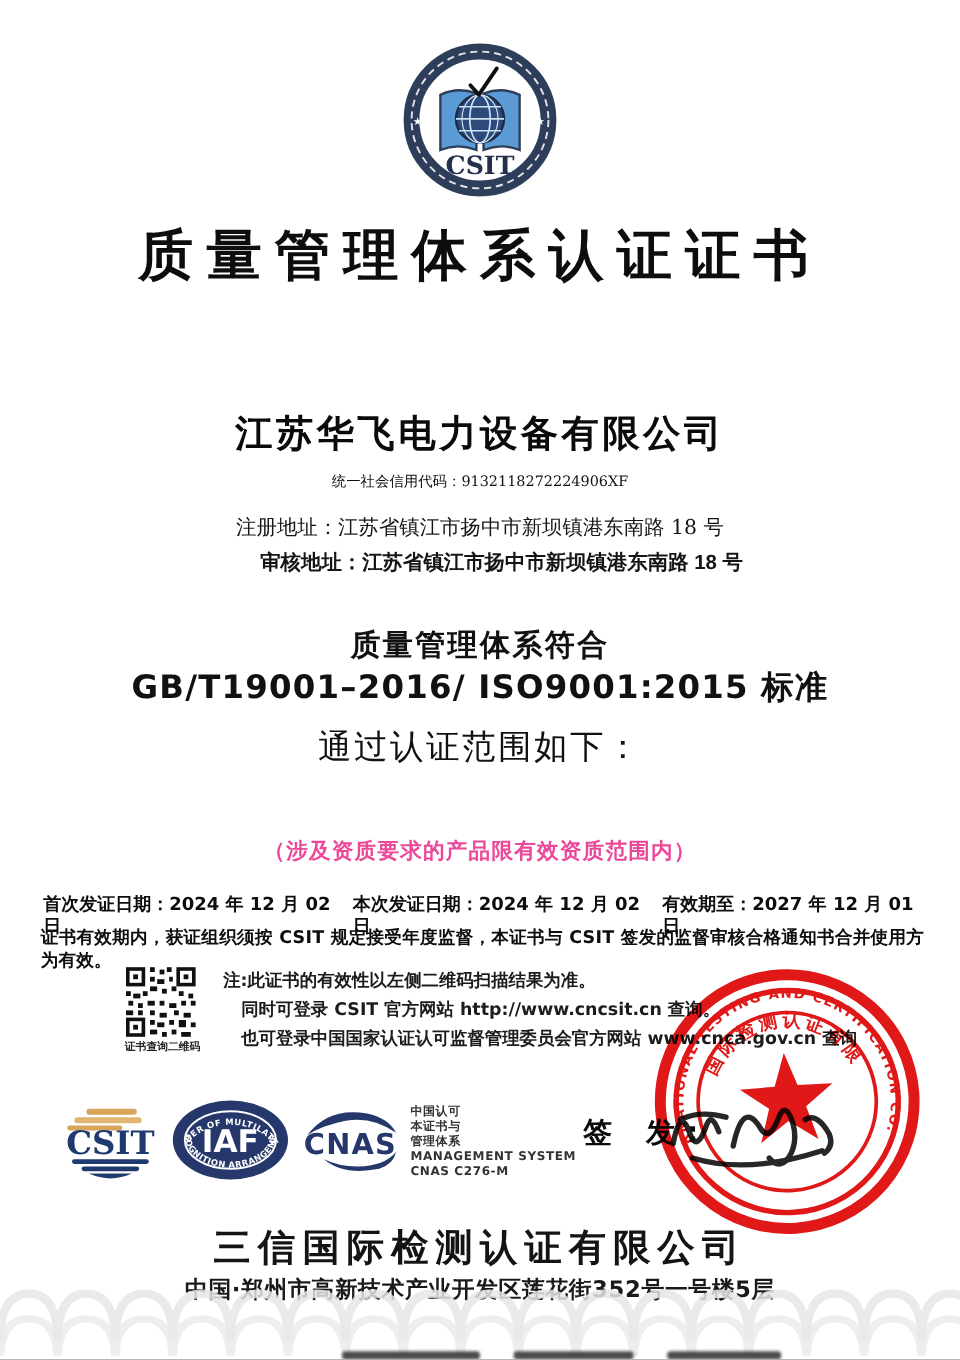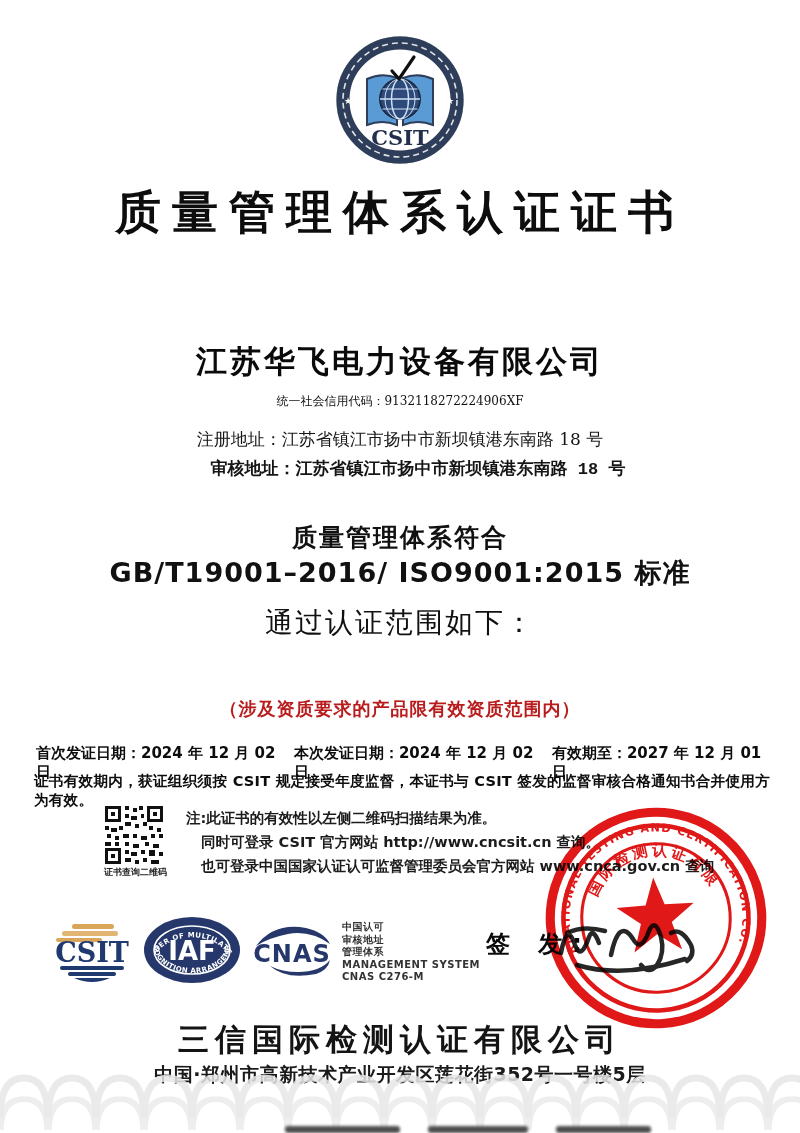--- a/index.html
+++ b/index.html
@@ -14,27 +14,27 @@
   
   #title{top:182px;font-family:"DejaVu Serif","Liberation Serif",serif;font-weight:bold;
          font-size:46px;letter-spacing:11px;color:#0d0d0d;}
 
   #certno{top:286px;font-size:24px;font-weight:bold;letter-spacing:1px;color:#0a0a0a;}
 
   #company{top:341px;font-family:"DejaVu Serif","Liberation Serif",serif;font-weight:bold;
            font-size:31px;letter-spacing:3px;color:#0a0a0a;}
   #credit{top:393px;font-family:"DejaVu Serif","Liberation Serif",serif;font-size:12px;color:#111;}
   #addr1{top:428px;font-family:"DejaVu Serif","Liberation Serif",serif;font-size:17px;font-weight:normal;color:#151515;}
-  #addr2{top:457px;font-family:Liberation Mono, monospace;font-size:17px;font-weight:bold;color:#151515;padding-left:36px;}
+  #addr2{top:457px;font-family:Liberation Sans, sans-serif;font-size:17px;font-weight:bold;color:#151515;padding-left:36px;}
 
   #std1{top:521px;font-size:25px;font-weight:bold;letter-spacing:2px;}
   #std2{top:555px;font-size:27px;font-weight:bold;letter-spacing:1px;}
   #scopehead{top:604px;font-family:"DejaVu Serif","Liberation Serif",serif;font-size:28px;letter-spacing:2px;}
   #scope1{top:671px;font-size:18px;font-weight:bold;letter-spacing:1px;color:#1a1a1a;}
-  #scope2{top:697px;font-size:18px;font-weight:bold;letter-spacing:1px;color:#b91c1c;}
+  #scope2{top:697px;font-size:18px;font-weight:bold;letter-spacing:1px;color:#ec4899;}
 
   #dates{top:744px;left:36px;right:20px;display:flex;justify-content:space-between;
          font-size:15px;font-weight:bold;color:#0d0d0d;}
   #validity{top:772px;left:34px;right:30px;font-size:14.6px;font-weight:bold;color:#0d0d0d;
             text-align:justify;letter-spacing:.2px;}
 
   
   #qr{left:103px;top:804px;width:62px;height:62px;}
   #qrcap{left:88px;top:866px;width:95px;text-align:center;font-size:9px;font-weight:bold;color:#222;}
   #notes{left:186px;top:806px;font-size:14.5px;font-weight:bold;color:#1c1c1c;line-height:24px;}
@@ -227,21 +227,21 @@
   </svg>
 
   <svg id="cnaslogo" class="abs" viewBox="0 0 84 62">
     <path d="M6,26 Q24,2 56,8 Q74,12 80,24 Q60,10 38,14 Q18,18 6,26 Z" fill="#26386b"></path>
     <text x="42" y="42" text-anchor="middle" font-weight="bold" font-size="24" fill="#26386b" letter-spacing="1">CNAS</text>
     <path d="M20,46 Q36,60 66,54 Q78,50 80,40 Q70,52 48,52 Q32,52 20,46 Z" fill="#26386b"></path>
   </svg>
 
   <div id="cnastext" class="abs">
     <div>中国认可</div>
-    <div>审核地址</div>
+    <div>本证书与</div>
     <div>管理体系</div>
     <div>MANAGEMENT SYSTEM</div>
     <div>CNAS C276-M</div>
   </div>
 
   <div id="issuer" class="abs ctr">三信国际检测认证有限公司</div>
   <div id="footaddr" class="abs ctr">中国·郑州市高新技术产业开发区莲花街352号一号楼5层</div>
 
   <svg id="watermark" class="abs" viewBox="0 0 800 58">
     <defs>

